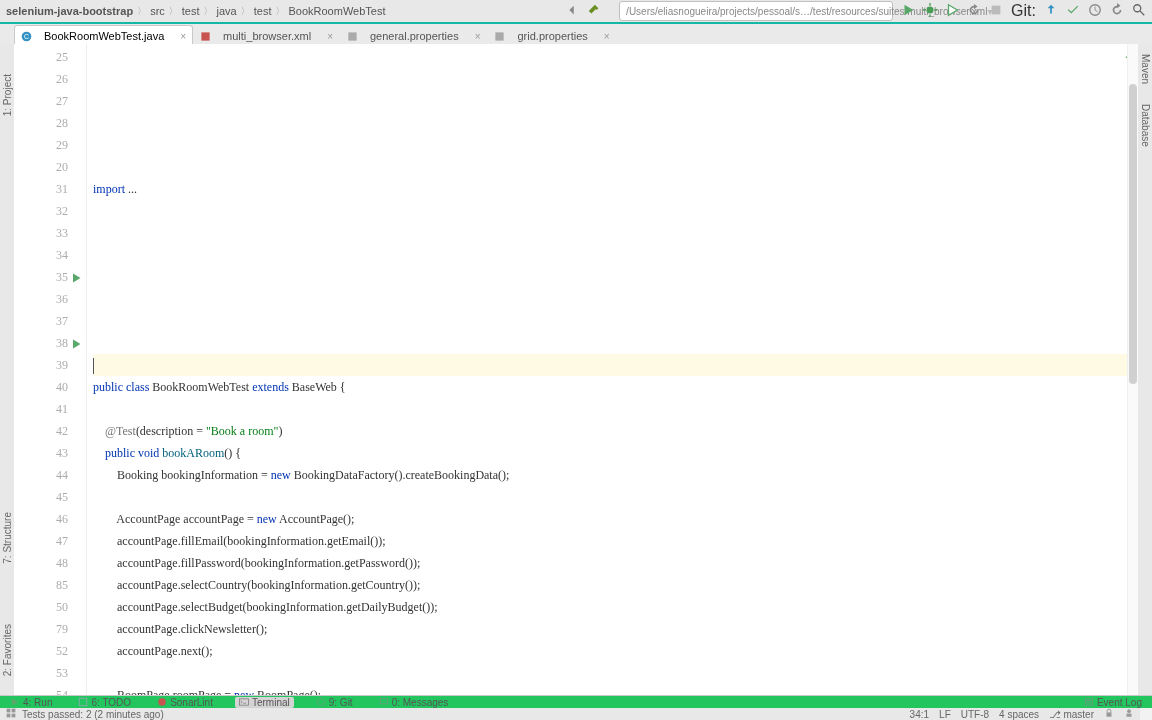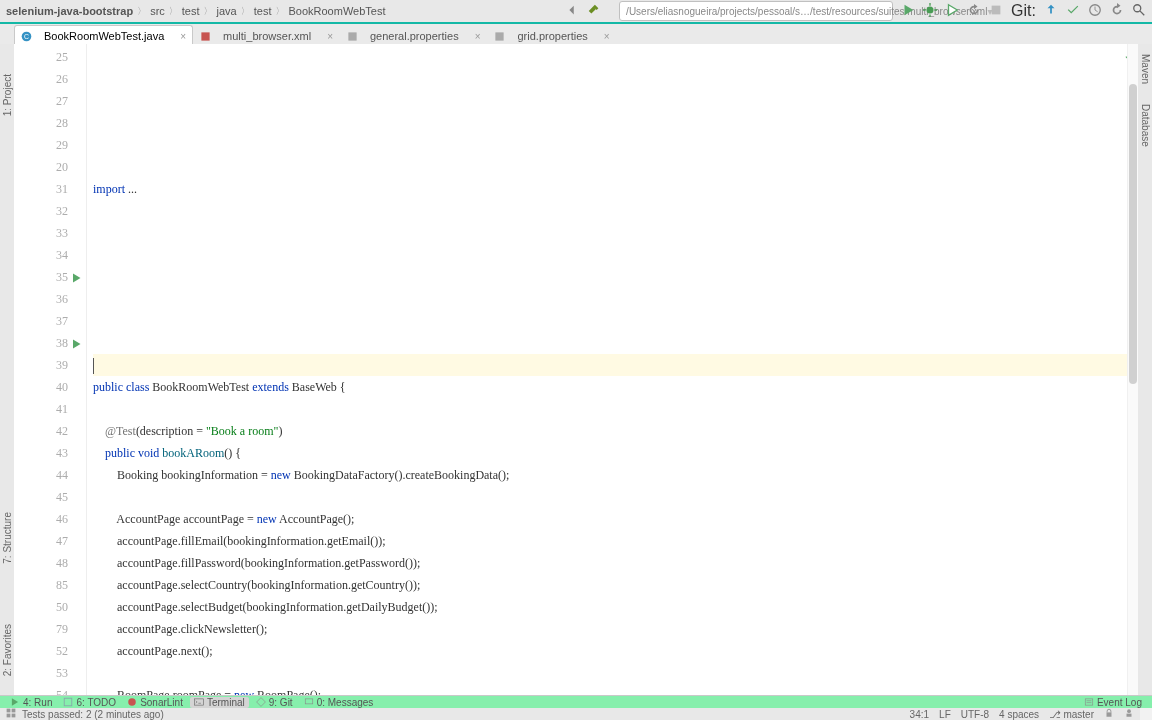--- a/index.html
+++ b/index.html
@@ -44,21 +44,21 @@
   .ann{color:#737373}
   .str{color:#067d17}
   .mname{color:#00627a}
   .caret{display:inline-block;width:1px;height:16px;background:#555;vertical-align:middle}
   .topcheck{position:absolute;right:2px;top:4px;width:12px;height:12px}
   .topcheck svg{width:12px;height:12px;fill:#59a869}
   .scroll-track{position:absolute;right:0;top:0;bottom:0;width:10px;background:#fafafa;border-left:1px solid #f0f0f0}
   .scroll-thumb{position:absolute;right:1px;top:40px;width:8px;height:300px;background:#d0d0d0;border-radius:4px}
 
   
-  .bottombar{position:absolute;left:0;right:0;bottom:12px;height:12px;background:#86efac;border-top:1px solid #c9c9c9;display:flex;align-items:center;padding:0 6px;gap:3px;font-size:10px;color:#555}
+  .bottombar{position:absolute;left:0;right:0;bottom:12px;height:12px;background:#22c55e;border-top:1px solid #c9c9c9;display:flex;align-items:center;padding:0 6px;gap:18px;font-size:10px;color:#555}
   .btool{display:flex;align-items:center;gap:3px;padding:0 4px;cursor:pointer}
   .btool svg{width:10px;height:10px}
   .btool.active{background:#d4d4d4;border-radius:2px}
   .eventlog{margin-left:auto;display:flex;align-items:center;gap:3px}
 
   
   .status{position:absolute;left:0;right:12px;bottom:0;height:12px;background:#e8e8e8;display:flex;align-items:center;padding:0 6px;font-size:10px;color:#666}
   .status .left{display:flex;align-items:center;gap:6px}
   .status .right{margin-left:auto;display:flex;align-items:center;gap:10px}
   .status svg{width:10px;height:10px}

